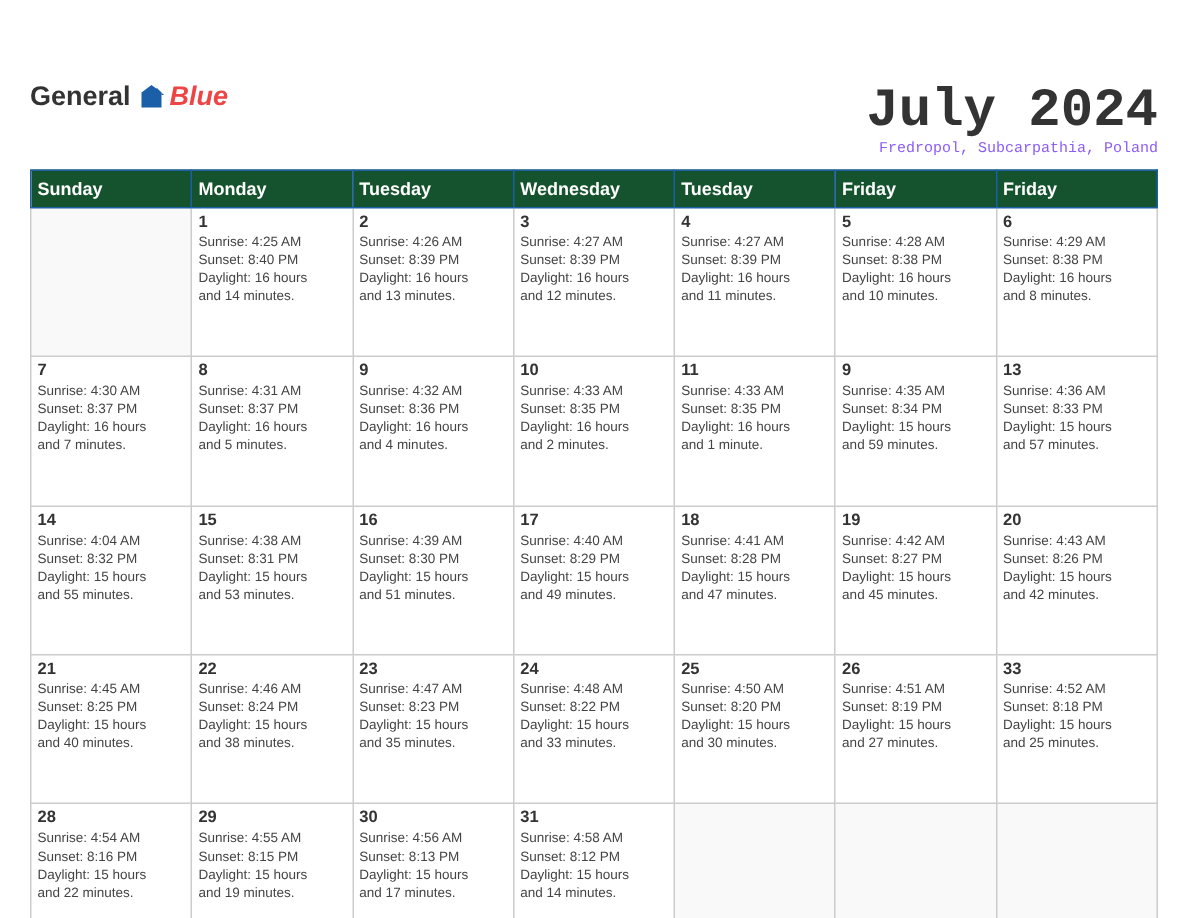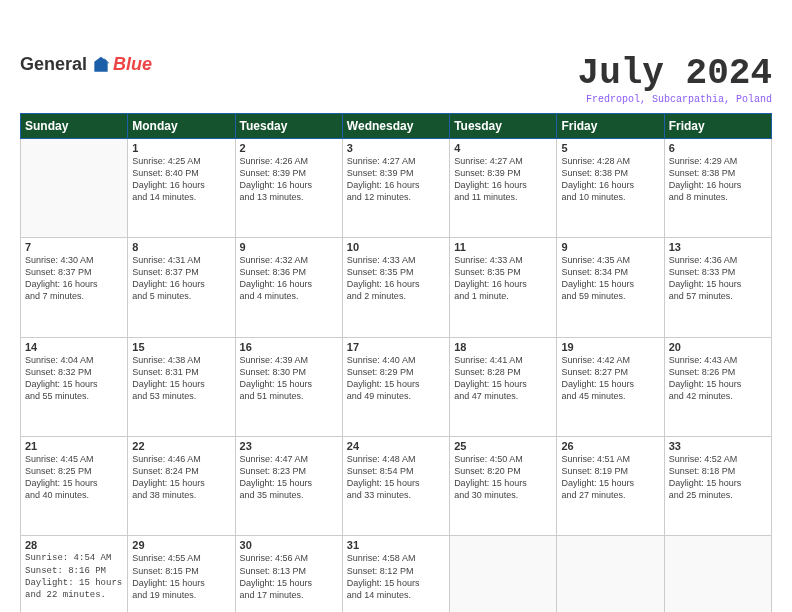--- a/index.html
+++ b/index.html
@@ -307,21 +307,21 @@
           <td>
             <span class="day-number">23</span>
             <div class="day-info" style="white-space: pre-line;">Sunrise: 4:47 AM
 Sunset: 8:23 PM
 Daylight: 15 hours
 and 35 minutes.</div>
           </td>
           <td>
             <span class="day-number">24</span>
             <div class="day-info" style="white-space: pre-line;">Sunrise: 4:48 AM
-Sunset: 8:54 PM
+Sunset: 8:22 PM
 Daylight: 15 hours
 and 33 minutes.</div>
           </td>
           <td>
             <span class="day-number">25</span>
             <div class="day-info" style="white-space: pre-line;">Sunrise: 4:50 AM
 Sunset: 8:20 PM
 Daylight: 15 hours
 and 30 minutes.</div>
           </td>
@@ -336,21 +336,21 @@
             <span class="day-number">33</span>
             <div class="day-info" style="white-space: pre-line;">Sunrise: 4:52 AM
 Sunset: 8:18 PM
 Daylight: 15 hours
 and 25 minutes.</div>
           </td>
         </tr>
         <tr class="last-row">
           <td>
             <span class="day-number">28</span>
-            <div class="day-info" style="white-space: pre-line; font-family: Liberation Mono, monospace;">Sunrise: 4:54 AM
+            <div class="day-info" style="white-space: pre-line;">Sunrise: 4:54 AM
 Sunset: 8:16 PM
 Daylight: 15 hours
 and 22 minutes.</div>
           </td>
           <td>
             <span class="day-number">29</span>
             <div class="day-info" style="white-space: pre-line;">Sunrise: 4:55 AM
 Sunset: 8:15 PM
 Daylight: 15 hours
 and 19 minutes.</div>

